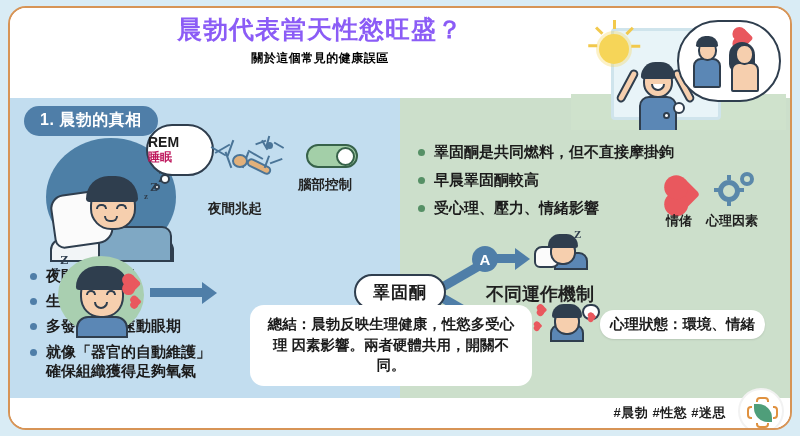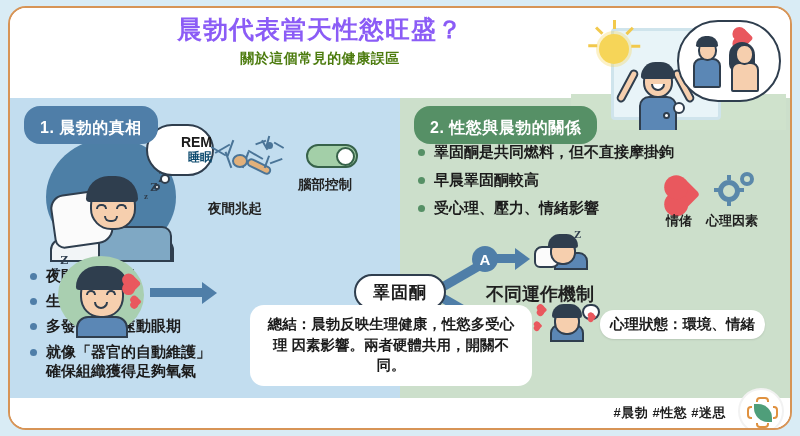--- a/index.html
+++ b/index.html
@@ -34,21 +34,21 @@
   }
   .title-wrap {
     position: absolute; left: 0; top: 8px; width: 620px;
     text-align: center;
   }
   .title {
     font-size: 25px; font-weight: bold; color: #8b5cf6;
     letter-spacing: 1px; line-height: 1.1;
   }
   .subtitle {
-    font-size: 14px; font-weight: bold; color: #4d7c0f;
+    font-size: 12px; font-weight: bold; color: #000000;
     letter-spacing: .5px; margin-top: 6px;
   }
 
   
   .hero {
     position: absolute; right: 4px; top: 2px; width: 215px; height: 120px;
     overflow: hidden;
   }
   .hero-bg-panel {
     position: absolute; left: 40px; top: 18px; width: 110px; height: 92px;
@@ -130,21 +130,21 @@
   
   .panels {
     position: absolute; left: 0; top: 88px; right: 0; bottom: 30px;
     display: flex;
   }
   .panel-left  { width: 50%; background: #c2ddef; position: relative; }
   .panel-right { width: 50%; background: #ccdfcb; position: relative; }
 
   .badge {
     position: absolute; top: 10px; left: 14px;
-    padding: 12px 16px 5px;
+    padding: 4px 16px 5px;
     border-radius: 16px;
     color: #ffffff; font-size: 16px; font-weight: bold;
     letter-spacing: .5px; white-space: nowrap;
     z-index: 6;
   }
   .badge-blue  { background: #4f7ea8; }
   .badge-green { background: #569066; }
 
   
   .sleep-circle {
@@ -189,25 +189,25 @@
     position: absolute; color: #2f3e4e; font-weight: bold;
     font-family: "Liberation Serif", serif;
   }
   .zz1 { left: 112px; top: 30px; font-size: 16px; }
   .zz2 { left: 104px; top: 42px; font-size: 12px; }
   .zz3 { left: 98px; top: 53px; font-size: 9px; }
 
   .rem-bubble {
     position: absolute; left: 136px; top: 28px; width: 68px; height: 52px;
     background: #ffffff; border: 2.5px solid #2f3e4e; border-radius: 26px;
-    display: flex; flex-direction: column; align-items: flex-end;
+    display: flex; flex-direction: column; align-items: flex-start;
     justify-content: center; line-height: 1.12;
   }
   .rem-l1 { font-size: 14px; font-weight: bold; color: #1b1b1b; }
-  .rem-l2 { font-size: 12px; font-weight: bold; color: #0c4a6e; padding-left: 16px; }
+  .rem-l2 { font-size: 12px; font-weight: bold; color: #be185d; }
   .rem-tail {
     position: absolute; background: #fff; border: 2px solid #2f3e4e;
     border-radius: 50%;
   }
   .rt1 { left: 150px; top: 78px; width: 10px; height: 10px; }
   .rt2 { left: 144px; top: 88px; width: 6px; height: 6px; }
 
   
   .neuron { position: absolute; left: 198px; top: 36px; width: 80px; height: 62px; }
   .nsoma {
@@ -532,21 +532,20 @@
           <div class="mc-heart" style="left:72px;top:40px;transform:rotate(-45deg) scale(.6);"></div>
         </div>
 
         <div class="arrow-shaft" style="left:140px;top:192px;width:52px;"></div>
         <div class="arrow-head" style="left:192px;top:186px;"></div>
 
         <div class="testo-pill">睪固酮</div>
       </div>
 
       <div class="panel-right">
-        <div class="badge badge-green">2. 性慾與晨勃的關係</div>
 
         <ul class="bullets bl-right">
           <li>睪固酮是共同燃料，但不直接摩掛鉤</li>
           <li>早晨睪固酮較高</li>
           <li>受心理、壓力、情緒影響</li>
         </ul>
 
         <div class="heart-icon"></div>
         <div class="gear gear-big"></div>
         <div class="gear-tooth" style="left:327px;top:79px;"></div>

